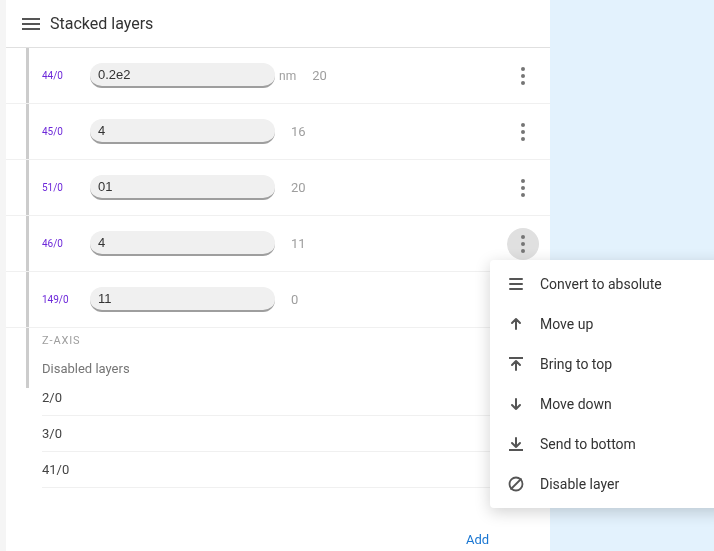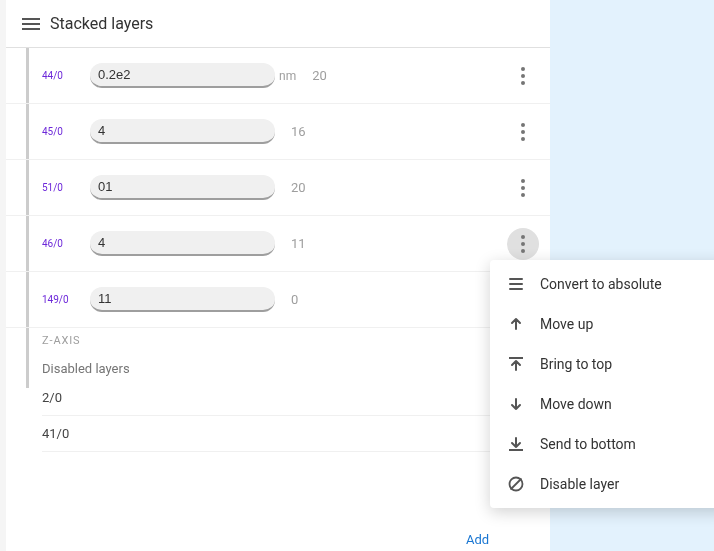--- a/index.html
+++ b/index.html
@@ -299,20 +299,21 @@
       </button>
     </div>
 
   </div>
 
   <div class="z-axis-label">Z-AXIS</div>
 
   <div class="disabled-section">
     <div class="disabled-label">Disabled layers</div>
     <div class="disabled-item">2/0</div>
+    <div class="disabled-item">3/0</div>
     <div class="disabled-item">41/0</div>
   </div>
 
   <div class="add-btn-area">Add</div>
 </div>
 
 <div class="context-menu">
 
   <div class="menu-item">
     <div class="menu-icon">

